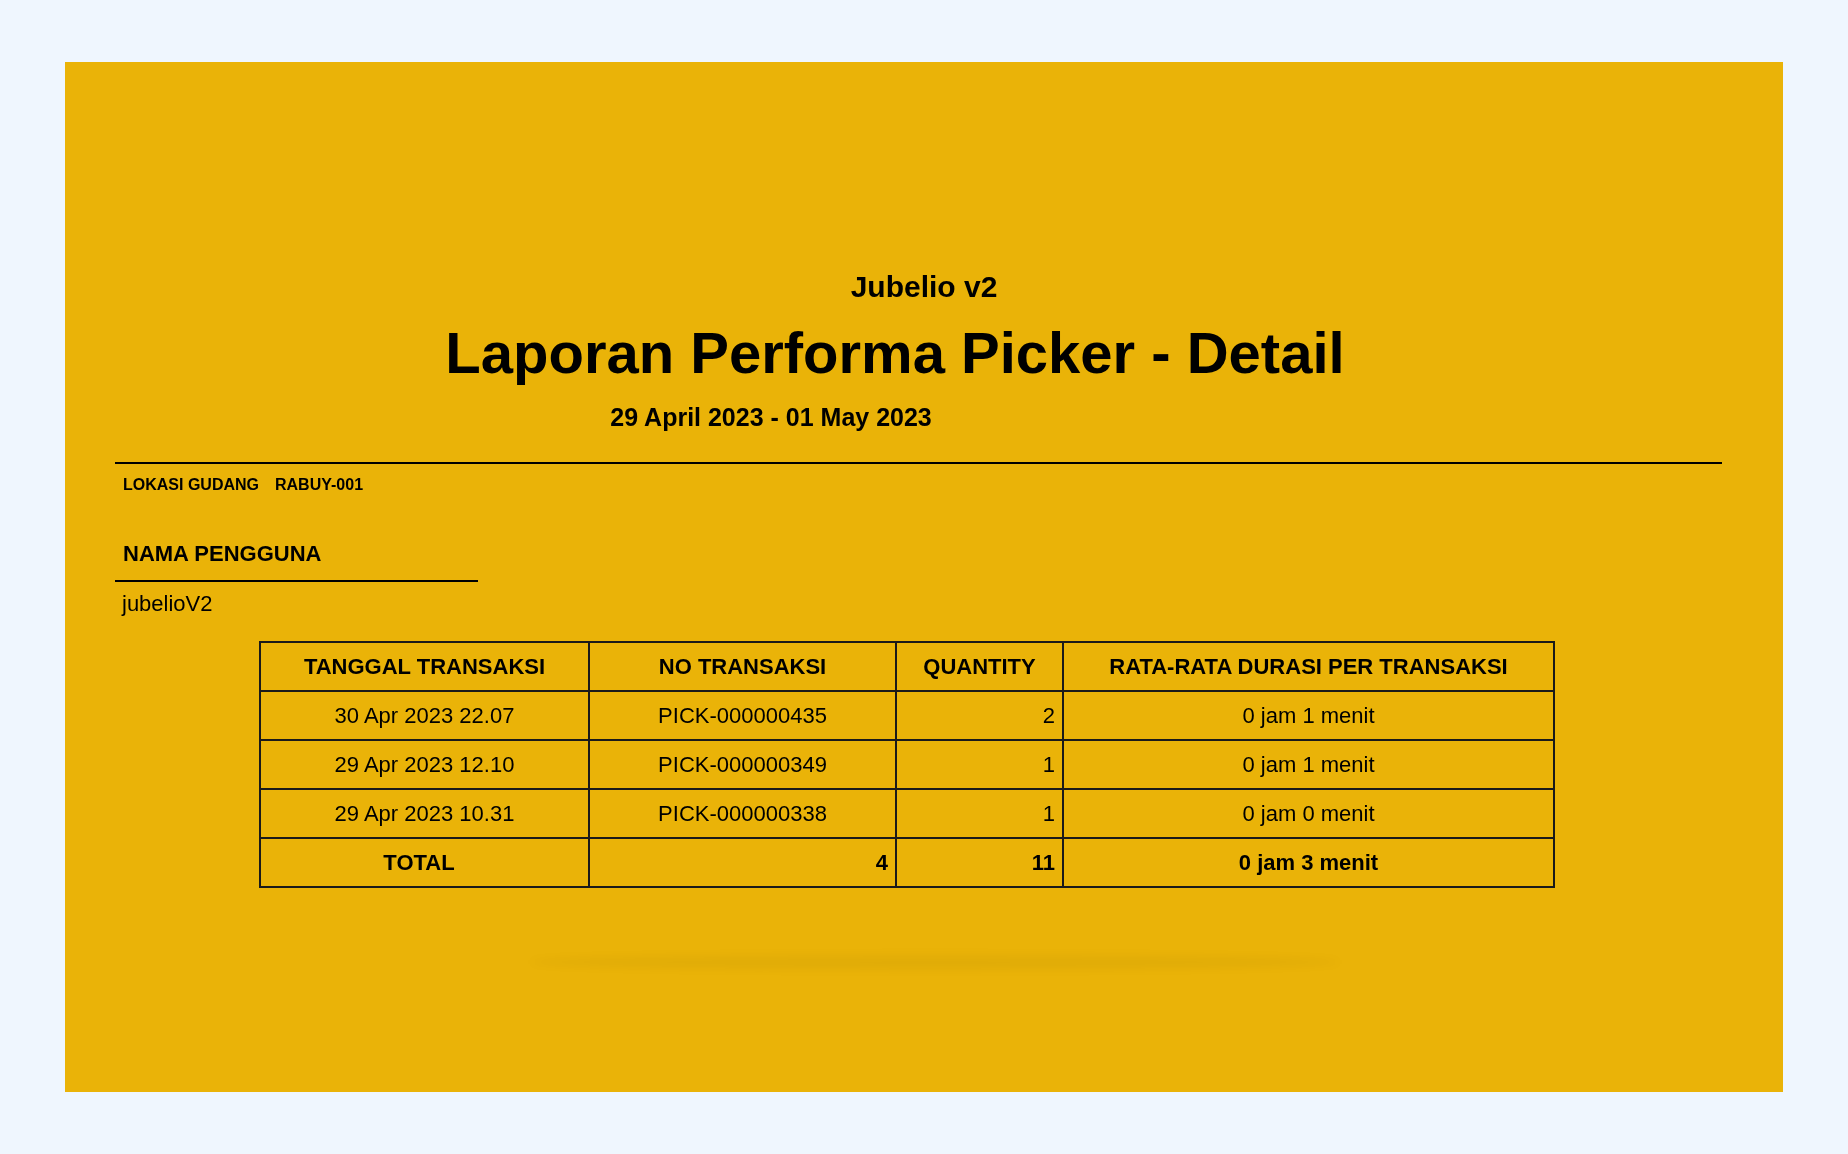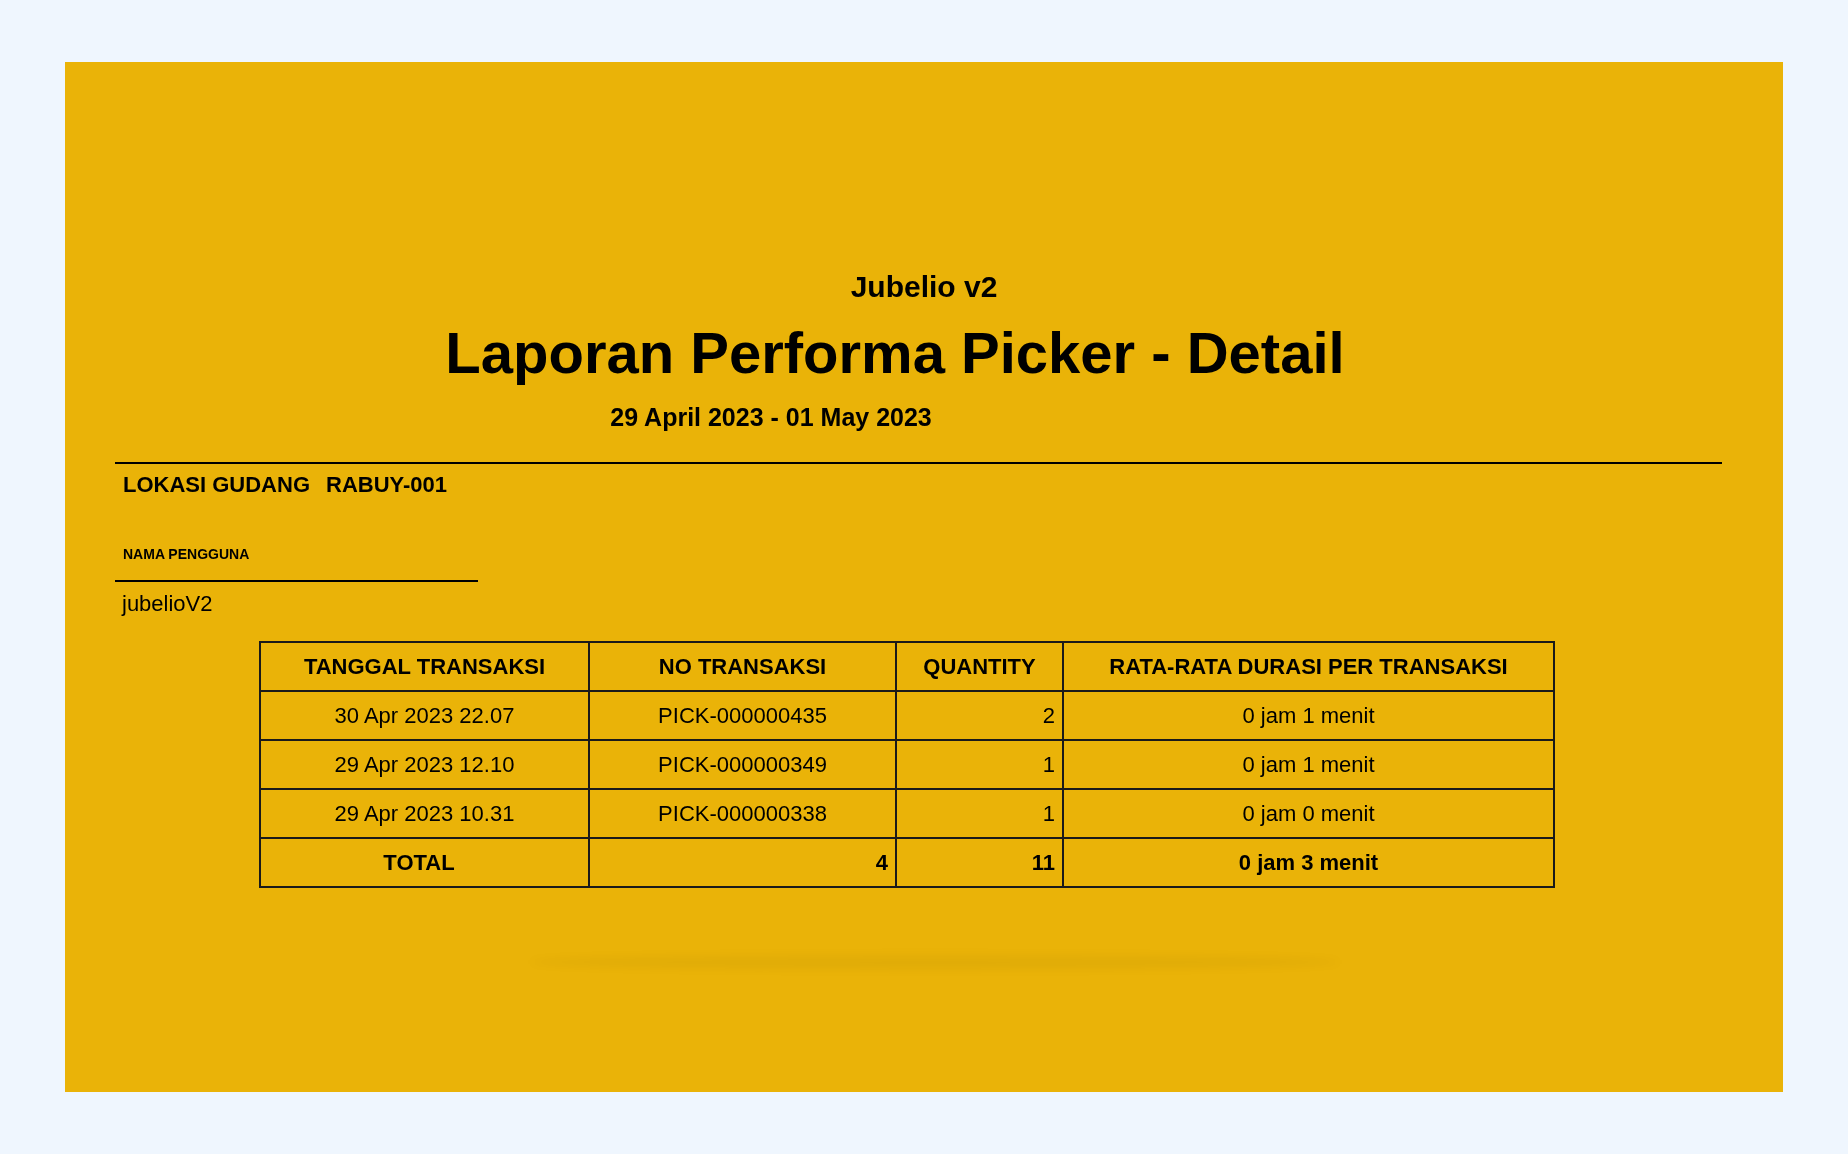--- a/index.html
+++ b/index.html
@@ -52,30 +52,30 @@
     left: 50px;
     top: 400px;
     width: 1607px;
     height: 2px;
     background: #000;
   }
   .lokasi {
     left: 58px;
     top: 410px;
     font-weight: bold;
-    font-size: 22px;
+    font-size: 16px;
     line-height: 26px;
     white-space: nowrap;
   }
   .lokasi .val { margin-left: 16px; }
   .user-label {
     left: 58px;
     top: 479px;
     font-weight: bold;
-    font-size: 14px;
+    font-size: 22px;
     line-height: 26px;
   }
   .rule-user {
     left: 50px;
     top: 518px;
     width: 363px;
     height: 2px;
     background: #000;
   }
   .user-value {

